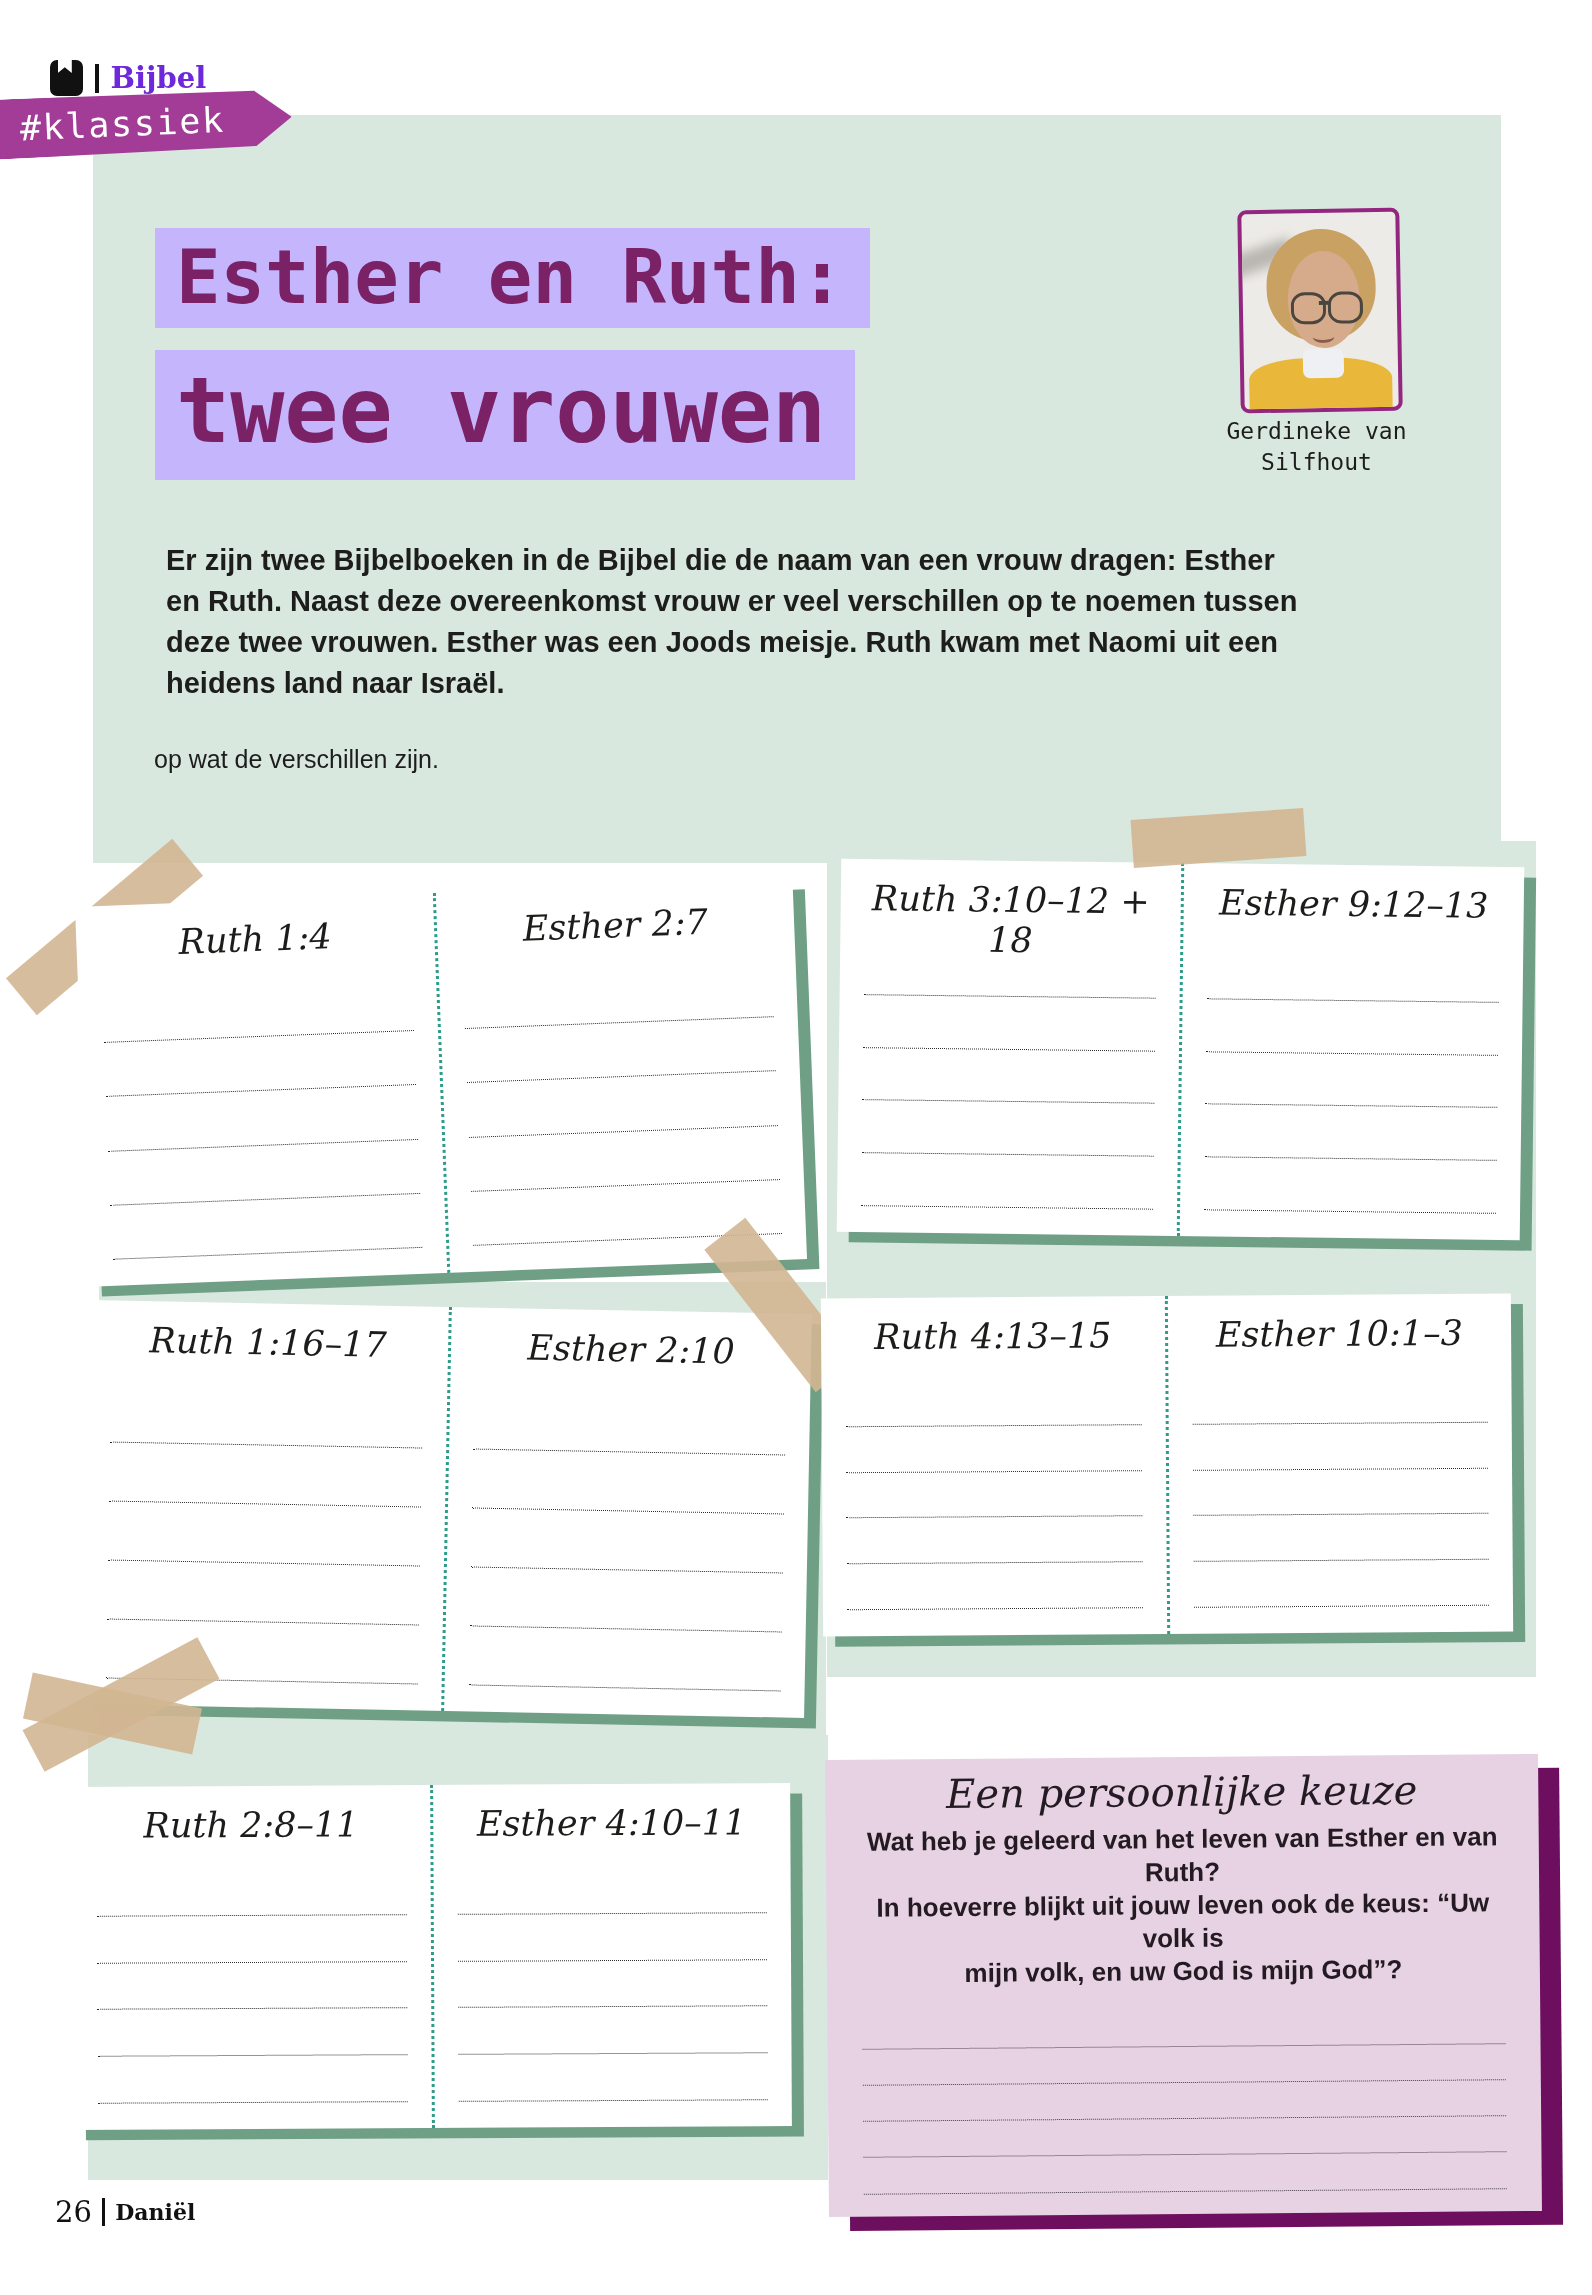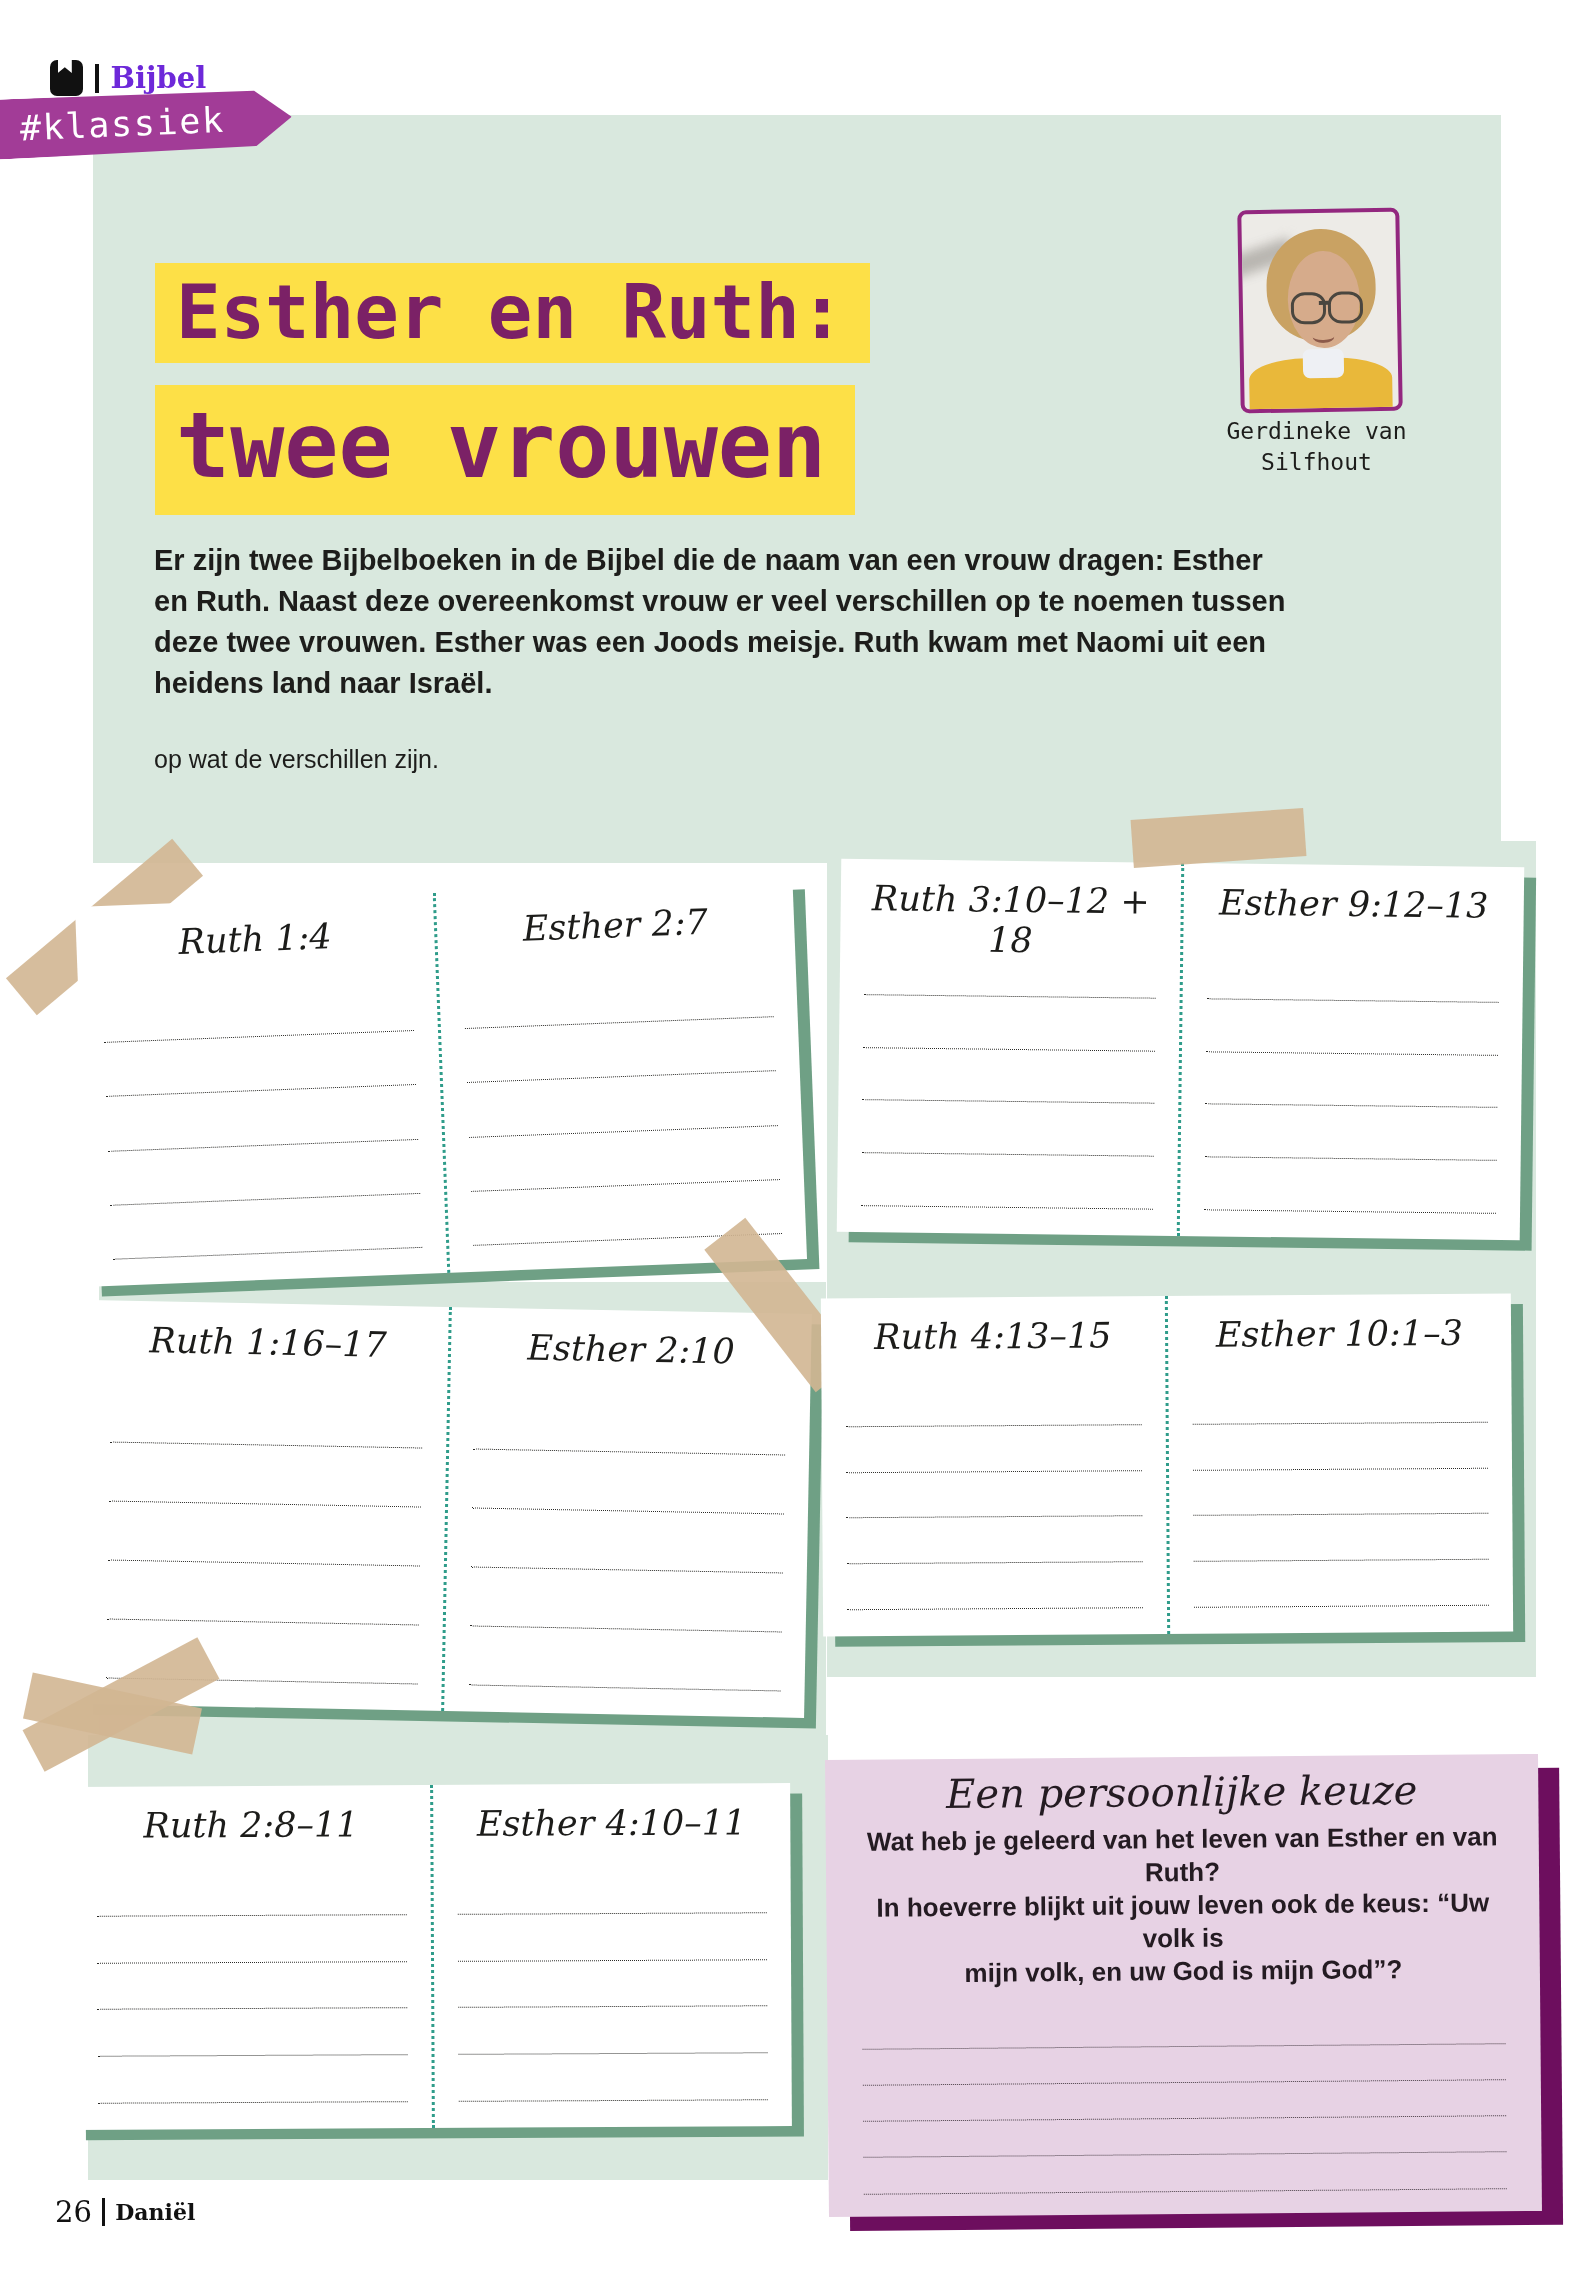--- a/index.html
+++ b/index.html
@@ -24,22 +24,22 @@
   .headerword{font-family:"DejaVu Serif",serif;font-weight:700;font-size:29px;color:#6d28d9;}
 
   
   .ribbon{left:-12px;top:100px;width:304px;height:60px;background:#a23c97;
      transform:rotate(-2.5deg);transform-origin:left center;
      clip-path:polygon(0 0,88% 4%,100% 50%,88% 96%,0 100%);
      display:flex;align-items:center;justify-content:center;}
   .ribbon span{font-family:"DejaVu Sans Mono",monospace;font-size:35px;color:#fff;letter-spacing:1.7px;padding-right:35px;}
 
   
-  .titleband{background:#fde047;display:inline-block;color:#7b2166;
-     font-family:"DejaVu Sans Mono",monospace;font-weight:700;line-height:1;margin-top:35px;}
+  .titleband{background:#c4b5fd;display:inline-block;color:#7b2166;
+     font-family:"DejaVu Sans Mono",monospace;font-weight:700;line-height:1;}
   .title1{left:155px;top:228px;font-size:74px;padding:12px 26px 14px 21px;}
   .title2{left:155px;top:350px;font-size:90px;padding:15.5px 29px 24px 21px;}
 
   
   .photo{left:1239px;top:209px;width:154px;height:195px;background:#edebe7;
      border:4.3px solid #93277f;border-radius:8.6px;transform:rotate(-1deg);overflow:hidden;}
   .ph-streak{position:absolute;left:-26px;top:35px;width:78px;height:22.4px;background:#b9b6b1;
      transform:rotate(-18deg);filter:blur(5.2px);}
   .ph-hair{position:absolute;left:24px;top:15.5px;width:109px;height:112px;border-radius:50% 50% 46% 46%;
      background:#c9a263;}
@@ -48,21 +48,21 @@
   .ph-glass{position:absolute;top:79px;width:29px;height:26px;border:3.5px solid #4a463f;border-radius:40%;}
   .ph-g1{left:48px;} .ph-g2{left:85px;}
   .ph-bridge{position:absolute;left:76px;top:88px;width:10.4px;height:3.5px;background:#4a463f;}
   .ph-smile{position:absolute;left:69px;top:117px;width:22.4px;height:10.4px;border-bottom:3.5px solid #8c5a4a;border-radius:50%;}
   .ph-sweater{position:absolute;left:5.2px;top:145px;width:143px;height:52px;background:#e9b83a;border-radius:40% 40% 0 0;}
   .ph-collar{position:absolute;left:59px;top:136px;width:41px;height:29px;background:#eef0f4;border-radius:7px;}
   .caption{left:1206px;top:416px;width:221px;text-align:center;
      font-family:"DejaVu Sans Mono",monospace;font-size:23px;line-height:31px;color:#1d1d1b;}
 
   
-  .intro{left:154px;top:540px;width:1139px;font-weight:700;font-size:29px;line-height:41px;}
+  .intro{left:166px;top:540px;width:1139px;font-weight:700;font-size:29px;line-height:41px;}
   .instruction{left:154px;top:739px;width:1139px;font-weight:400;font-size:25px;line-height:41px;}
 
   
   .card{background:#fff;box-shadow:12px 10.4px 0 #6fa085;display:flex;}
   .card .col{flex:1;display:flex;flex-direction:column;padding:19px 24px 26px 24px;}
   .card .col.right{border-left:3.5px dotted #2f9c8a;}
   .cardhead{font-family:"DejaVu Serif",serif;font-style:italic;font-size:35px;
      text-align:center;color:#1c1c1a;height:64px;flex:none;}
   .lines{flex:1;display:flex;flex-direction:column;}
   .writeline{flex:1;border-bottom:1.7px dotted #2b2b28;}

